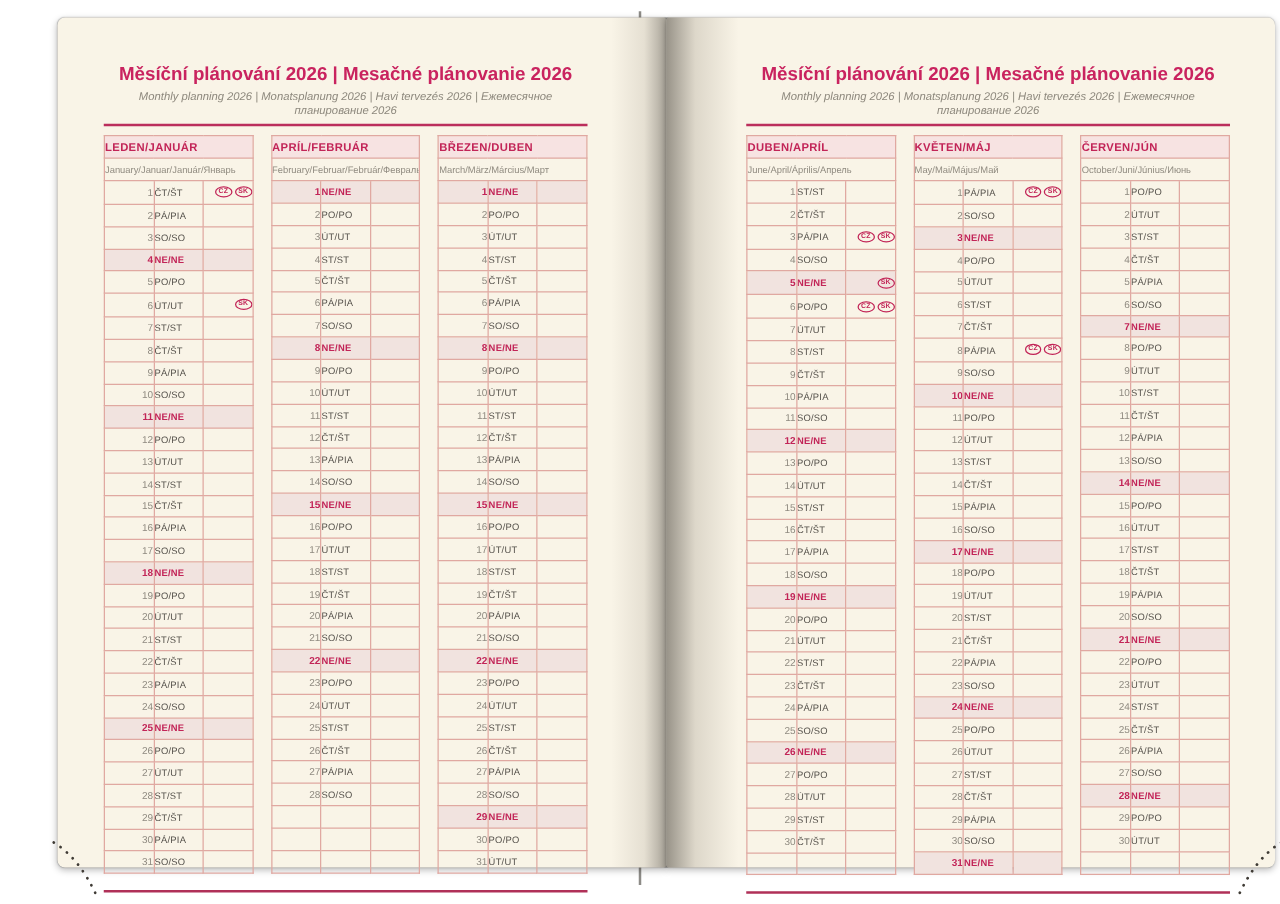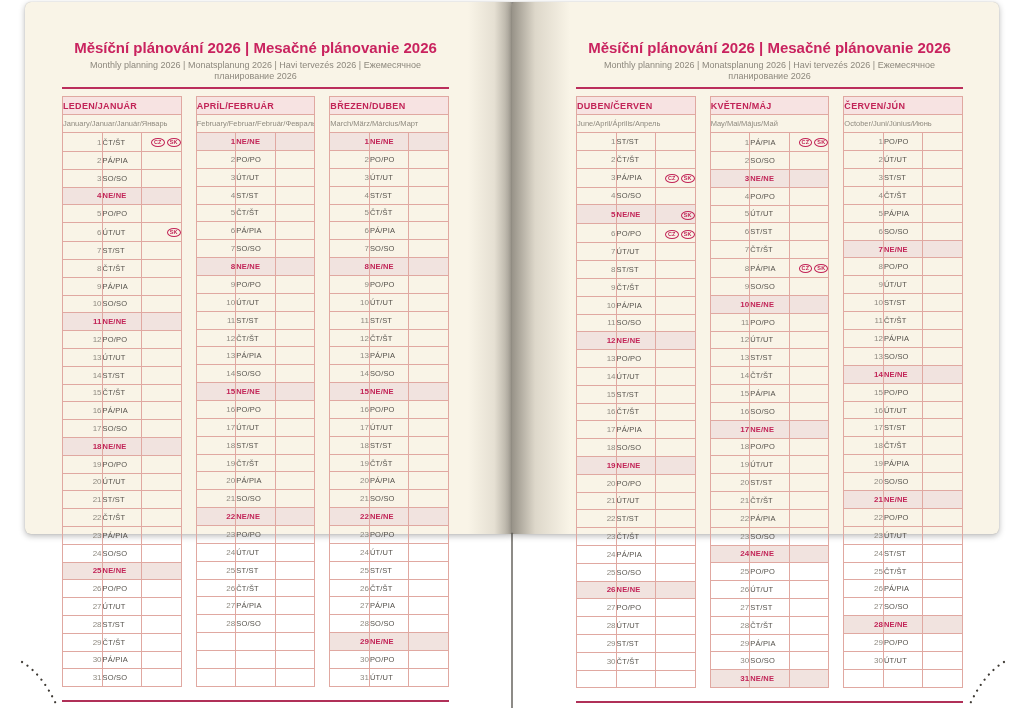--- a/index.html
+++ b/index.html
@@ -3,23 +3,24 @@
 <meta charset="utf-8">
 <style>
   html,body{margin:0;padding:0;}
   body{
     width:1024px;height:723px;position:relative;overflow:hidden;
     background:#ffffff;
     font-family:"Liberation Sans", sans-serif;
   }
   .book{position:absolute;inset:0;}
   .page{
-    position:absolute;top:2px;height:532px;width:487px;
+    position:absolute;top:14px;height:680px;width:487px;
     background:#f9f4e7;
     box-shadow:0 2px 6px rgba(0,0,0,.28), 0 0 1px rgba(0,0,0,.25);
+    margin-left:21px;
   }
   .page-left{left:25px;border-radius:6px 2px 2px 6px;}
   .page-right{left:512px;border-radius:2px 6px 6px 2px;}
   .page-left::after{
     content:"";position:absolute;top:0;right:0;width:44px;height:100%;pointer-events:none;
     background:linear-gradient(to right, rgba(110,100,85,0) 0%, rgba(110,100,85,.14) 60%, rgba(55,50,42,.42) 100%);
   }
   .page-right::before{
     content:"";position:absolute;top:0;left:0;width:58px;height:100%;pointer-events:none;
     background:linear-gradient(to right, rgba(55,50,42,.5) 0%, rgba(110,100,85,.2) 40%, rgba(110,100,85,0) 100%);
@@ -31,21 +32,21 @@
   .page-inner{position:absolute;top:0;width:387px;}
   .page-left  .page-inner{left:37px;}
   .page-right .page-inner{left:64px;}
 
   .page-title{
     margin-top:37px;text-align:center;
     font-size:15px;line-height:18px;font-weight:bold;color:#c9235f;
   }
   .page-subtitle{
     margin-top:3px;text-align:center;
-    font-size:9px;line-height:11px;color:#8d887d;
+    font-size:9px;line-height:11px;color:#8d887d;font-style:italic;
   }
   .title-rule{margin-top:5px;height:2px;background:#bb2e5c;}
 
   .months{display:flex;gap:14px;margin-top:7px;}
   table.month{
     width:120px;border-collapse:collapse;table-layout:fixed;
   }
   table.month td{border:1px solid #e0a8a1;padding:0;overflow:hidden;white-space:nowrap;}
   tr.month-header td{
     background:#f7e3e2;color:#c22457;font-weight:bold;
@@ -590,21 +591,21 @@
 
   <div class="page page-right">
     <div class="page-inner">
       <div class="page-title">Měsíční plánování 2026 | Mesačné plánovanie 2026</div>
       <div class="page-subtitle">Monthly planning 2026 | Monatsplanung 2026 | Havi tervezés 2026 | Ежемесячное планирование 2026</div>
       <div class="title-rule"></div>
       <div class="months">
           <table class="month">
             <tbody>
               <tr class="month-header">
-                <td colspan="3">DUBEN/ČERVEN</td>
+                <td colspan="3">DUBEN/APRÍL</td>
               </tr>
               <tr class="month-subheader">
                 <td colspan="3">June/April/Április/Апрель</td>
               </tr>
               <tr class="day-row">
                 <td class="num">1</td>
                 <td class="day">ST/ST</td>
                 <td class="note"></td>
               </tr>
               <tr class="day-row">

